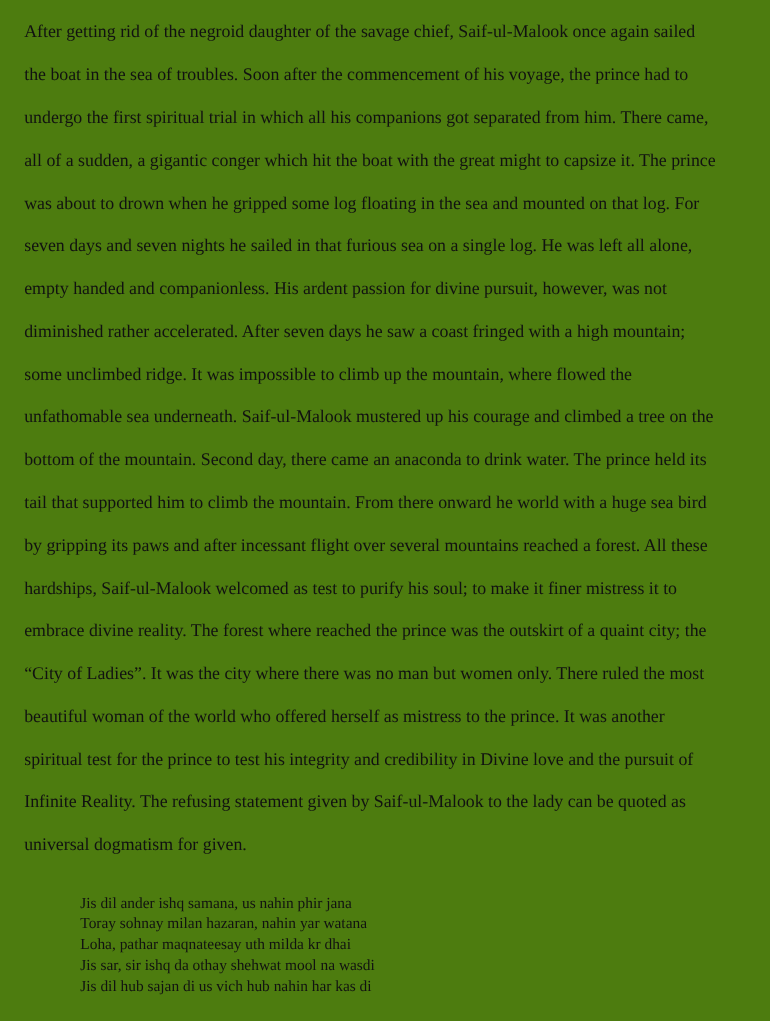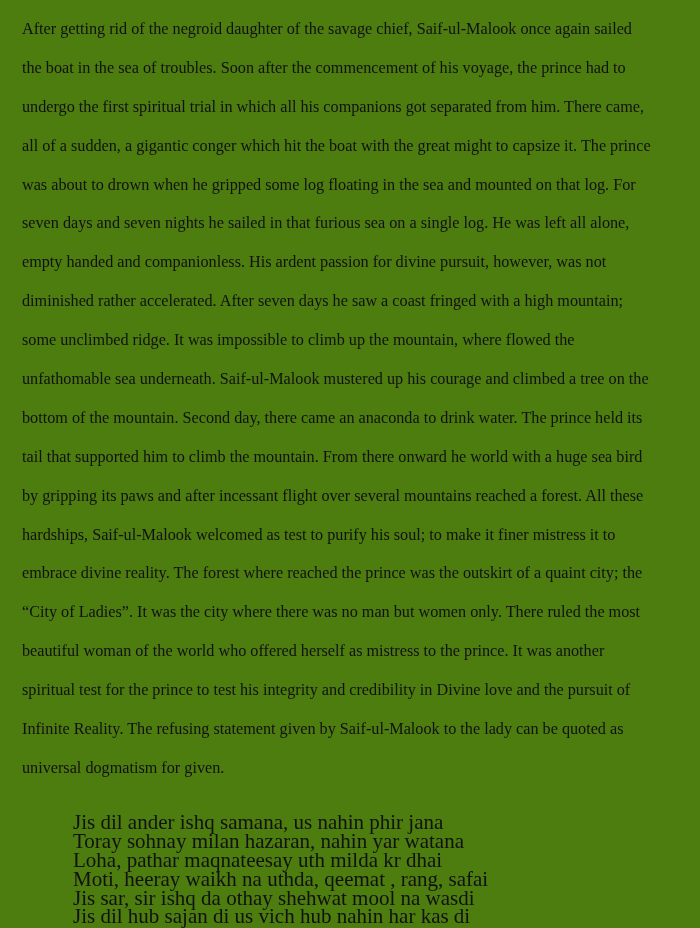--- a/index.html
+++ b/index.html
@@ -6,21 +6,21 @@
   body { width: 700px; height: 928px; overflow: hidden; position: relative; }
   .page { position: absolute; left: 0; top: 0; width: 700px; height: 928px; background: #4d7c0f; }
   .para {
     position: absolute; left: 22px; top: 17px; width: 670px;
     font-family: "Liberation Serif", serif; font-size: 16.2px; color: #111;
     margin: 0;
   }
   .para .line { display: block; height: 38.9px; line-height: 24px; white-space: nowrap; }
   .verse {
     position: absolute; left: 73px; top: 813px;
-    font-family: "Liberation Serif", serif; font-size: 21px; color: #111;
+    font-family: "Liberation Serif", serif; font-size: 14px; color: #111;
     margin: 0;
   }
   .verse .vline { display: block; height: 18.9px; line-height: 18.9px; white-space: nowrap; }
 </style>
 </head>
 <body>
 
 <div class="page">
   <div class="para">
     <span class="line">After getting rid of the negroid daughter of the savage chief, Saif-ul-Malook once again sailed</span>
@@ -42,17 +42,16 @@
     <span class="line">beautiful woman of the world who offered herself as mistress to the prince. It was another</span>
     <span class="line">spiritual test for the prince to test his integrity and credibility in Divine love and the pursuit of</span>
     <span class="line">Infinite Reality. The refusing statement given by Saif-ul-Malook to the lady can be quoted as</span>
     <span class="line">universal dogmatism for given.</span>
   </div>
 
   <div class="verse">
     <span class="vline">Jis dil ander ishq samana, us nahin phir jana</span>
     <span class="vline">Toray sohnay milan hazaran, nahin yar watana</span>
     <span class="vline">Loha, pathar maqnateesay uth milda kr dhai</span>
-    <span class="vline">Moti, heeray waikh na uthda, qeemat , rang, safai</span>
     <span class="vline">Jis sar, sir ishq da othay shehwat mool na wasdi</span>
     <span class="vline">Jis dil hub sajan di us vich hub nahin har kas di</span>
   </div>
 </div>
 
 </body></html>

